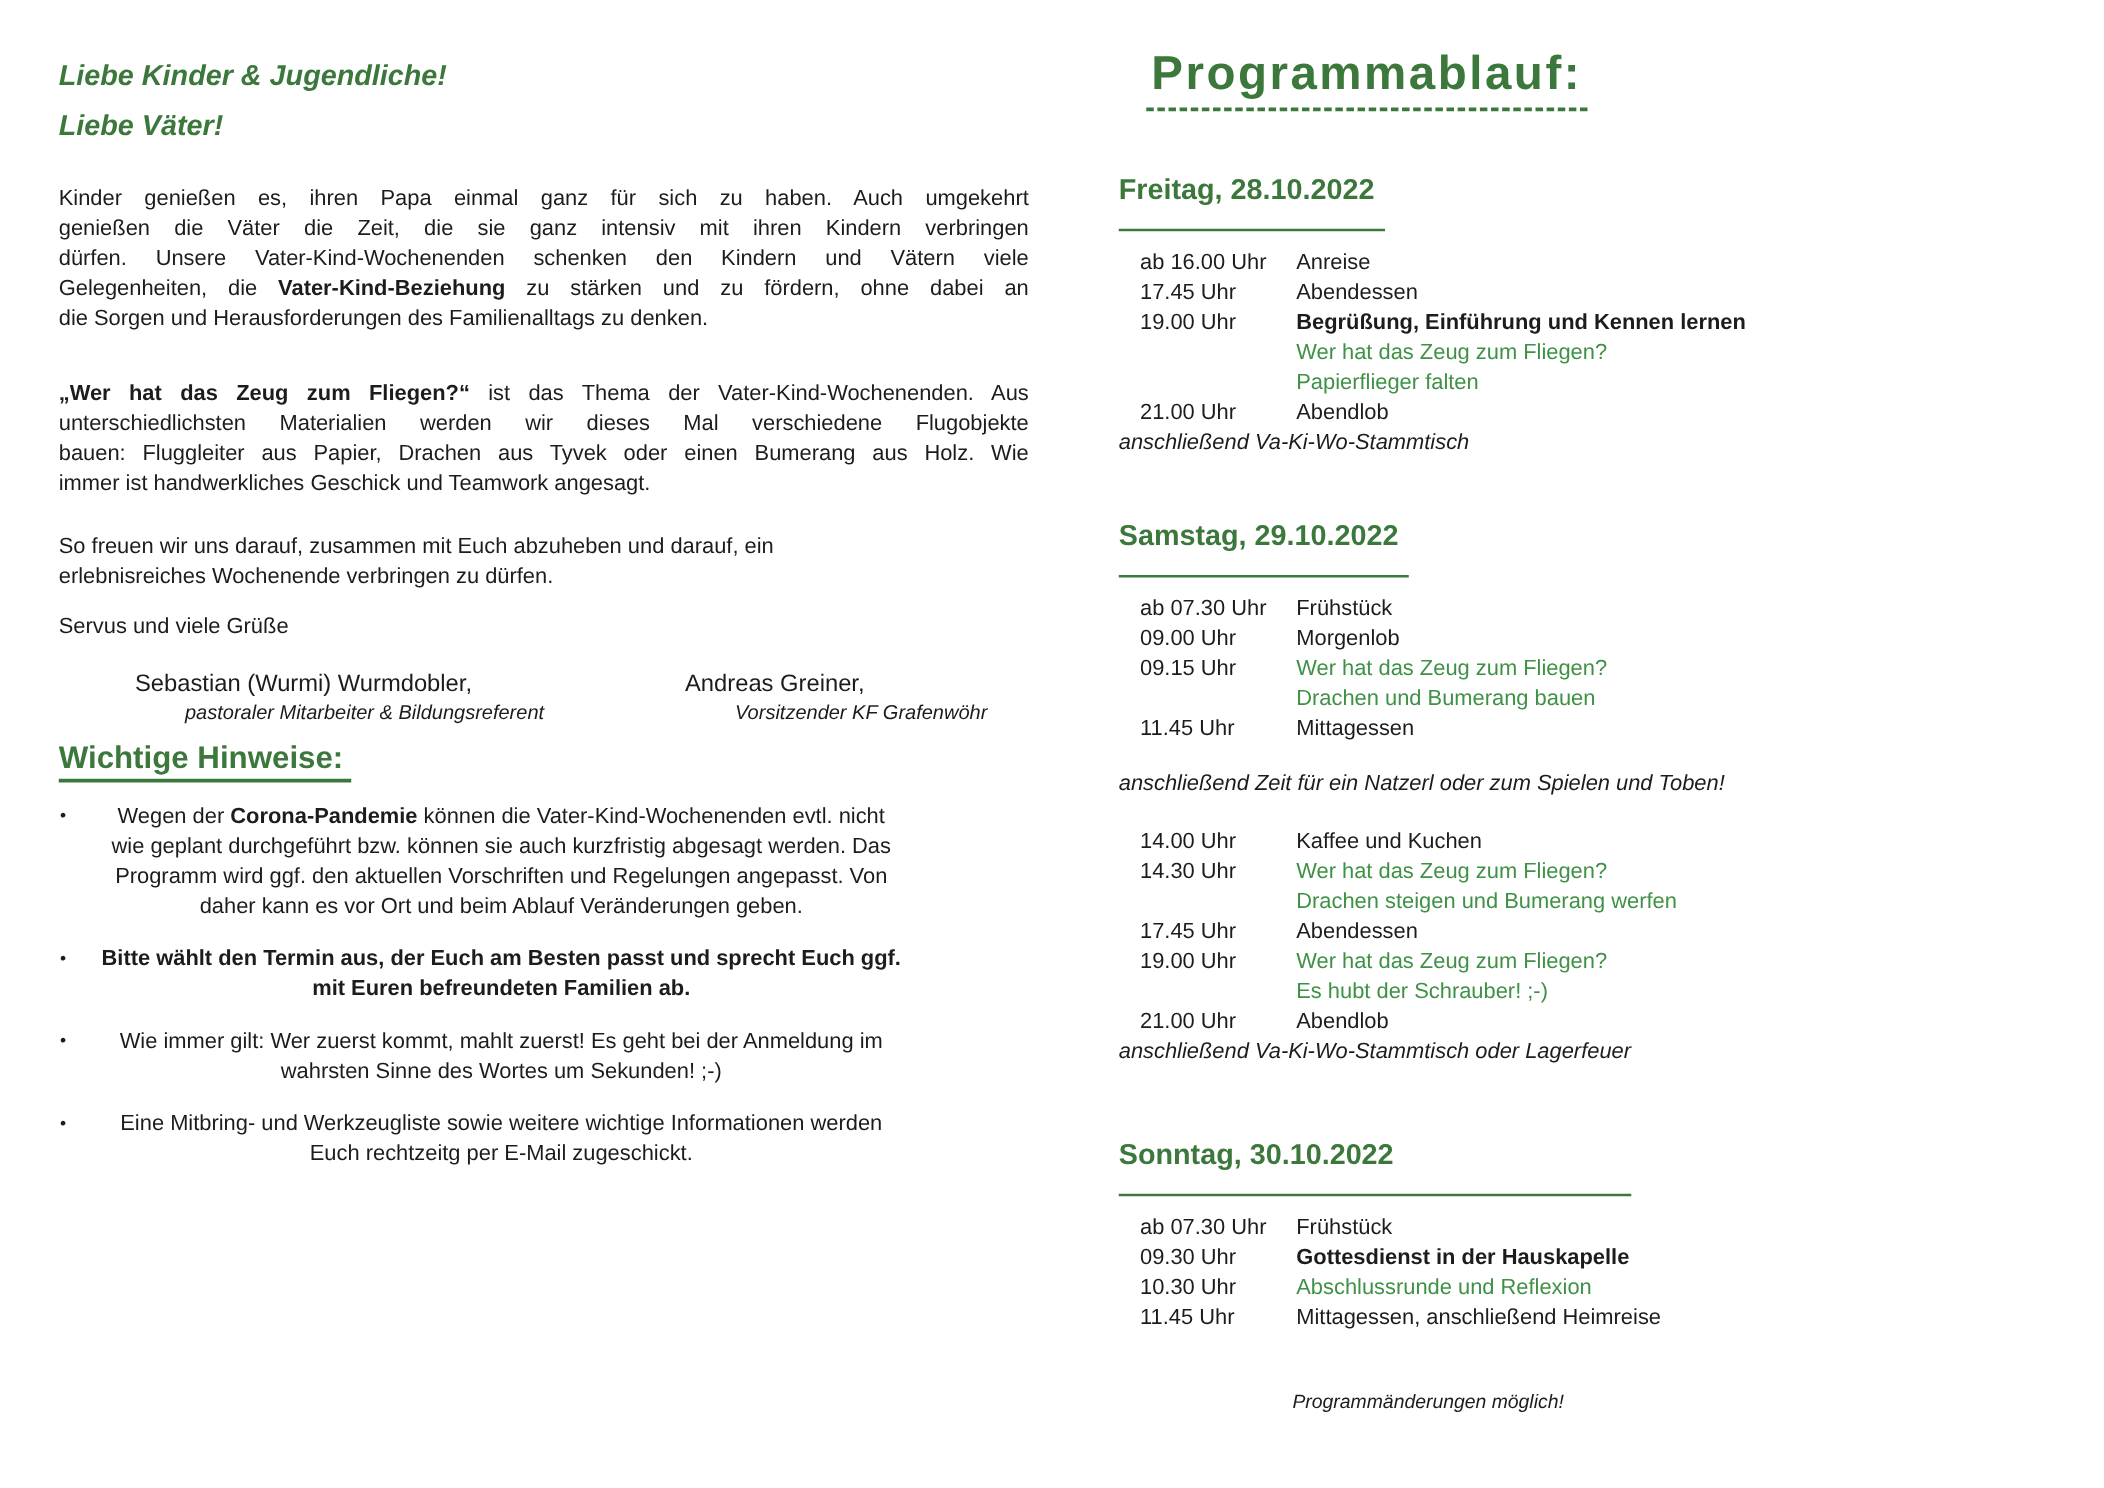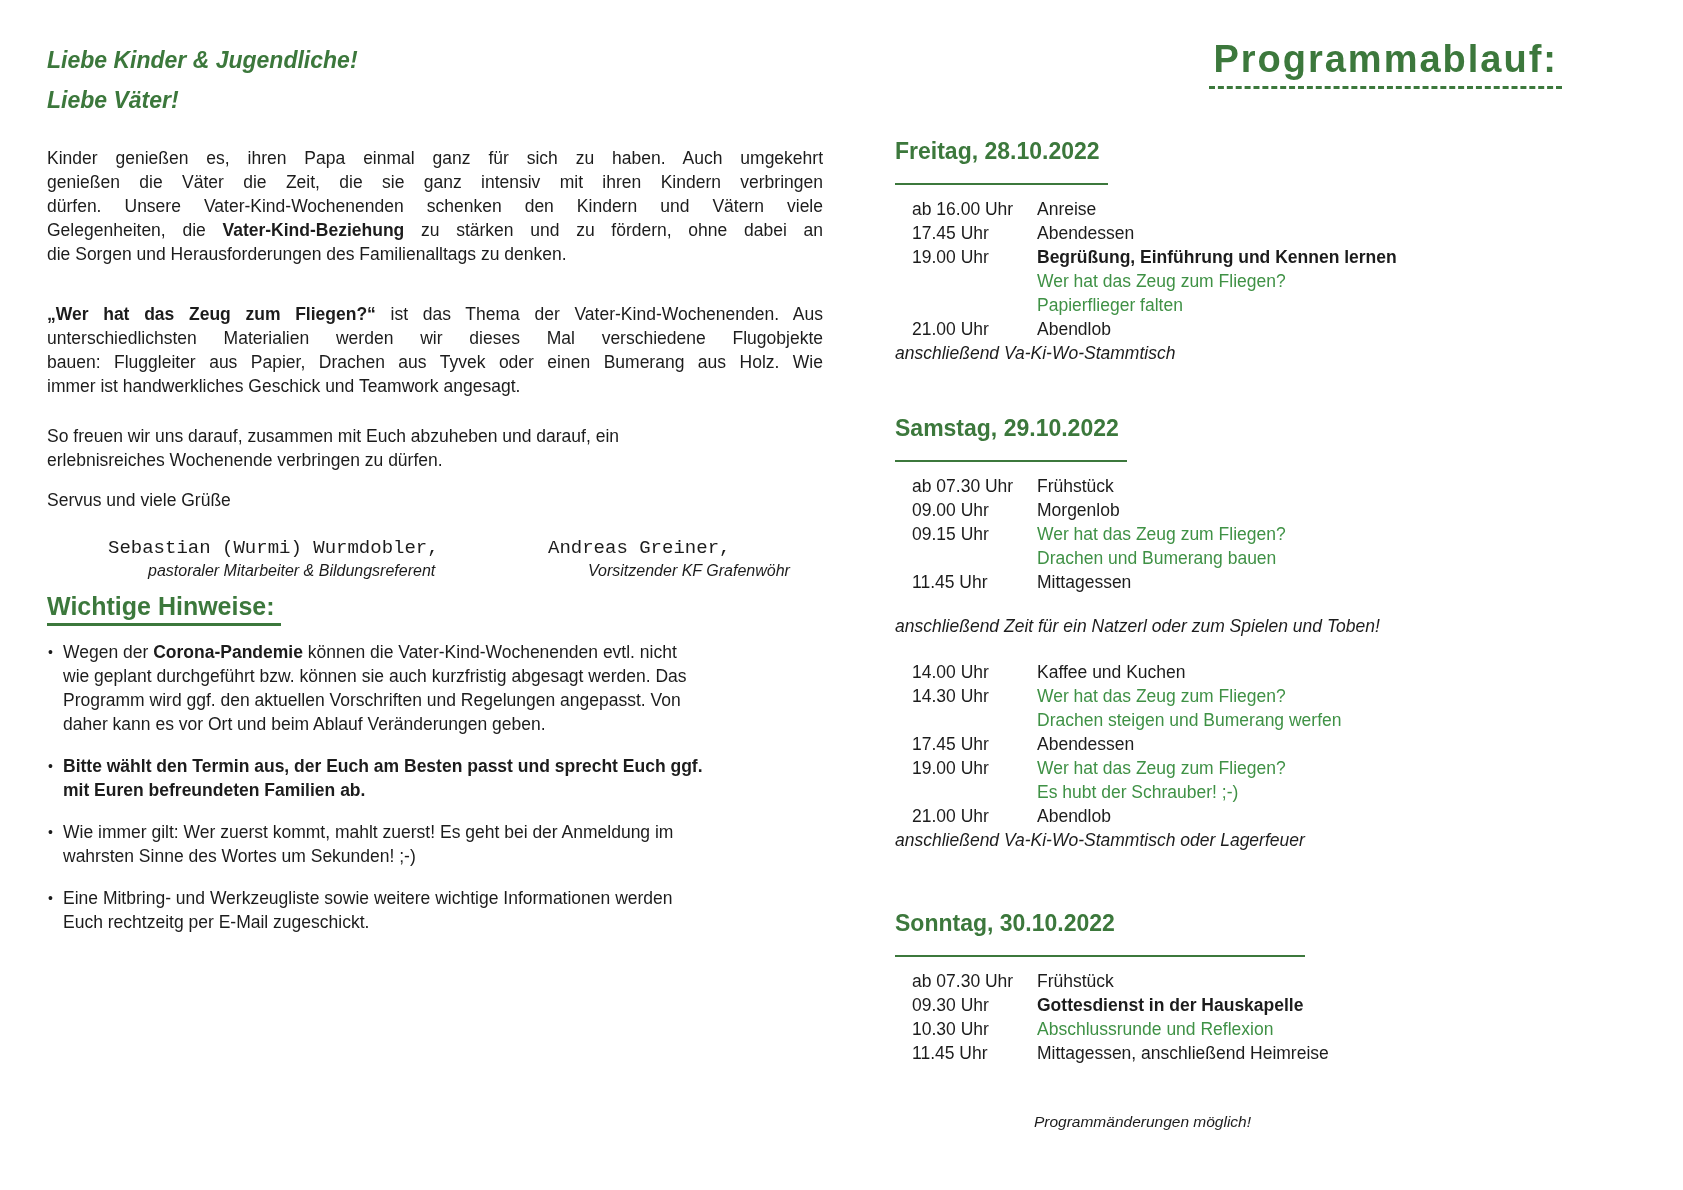--- a/index.html
+++ b/index.html
@@ -22,33 +22,33 @@
   .pl{white-space:pre-line;}
   .b{font-weight:bold;}
   .p1{margin-top:26px;}
   .p2{margin-top:36px;}
   .p3{margin-top:26px;}
   .closing{margin-top:16px;}
   .sig-row{position:relative;margin-top:24px;height:56px;}
   .sig{position:absolute;top:0;}
   .sig1{left:61px;}
   .sig2{left:501px;}
-  .sig-name{font-size:19px;line-height:24px;font-family:Liberation Mono, monospace;}
+  .sig-name{font-size:19px;line-height:24px;}
   .sig-role{font-size:16px;line-height:22px;font-style:italic;margin-left:40px;}
   .hints-heading{display:inline-block;
     color:var(--dkgreen);font-weight:bold;font-size:25px;
     border-bottom:3px solid var(--dkgreen);padding:0 6px 2px 0;}
   ul.hints{list-style:none;margin:14px 0 0 0;padding:0;width:692px;}
   ul.hints li{position:relative;padding-left:16px;margin-bottom:18px;
-    font-size:17.5px;line-height:24px;white-space:pre-line;}
+    font-size:17.5px;line-height:24px;white-space:pre-line;text-align:center;}
   ul.hints li::before{content:"•";position:absolute;left:1px;top:0;
     font-size:14px;line-height:24px;}
   
   .right-col{position:absolute;left:895px;top:38px;width:645px;}
-  .prog-title{text-align:right;transform:translateX(22px);}
+  .prog-title{text-align:left;transform:translateX(22px);}
   .prog-title span{display:inline-block;color:var(--dkgreen);font-weight:bold;
     font-size:38px;letter-spacing:2px;
     border-bottom:3px dashed var(--dkgreen);padding:0 4px 5px 4px;}
   .day{margin-top:50px;}
   .day1{margin-top:49px;}
   .day3{margin-top:58px;}
   .day-heading{display:inline-block;color:var(--dkgreen);font-weight:bold;
     font-size:23px;border-bottom:2px solid var(--dkgreen);
     padding:0 8px 18px 0;}
   .day3 .day-heading{padding-right:190px;}

